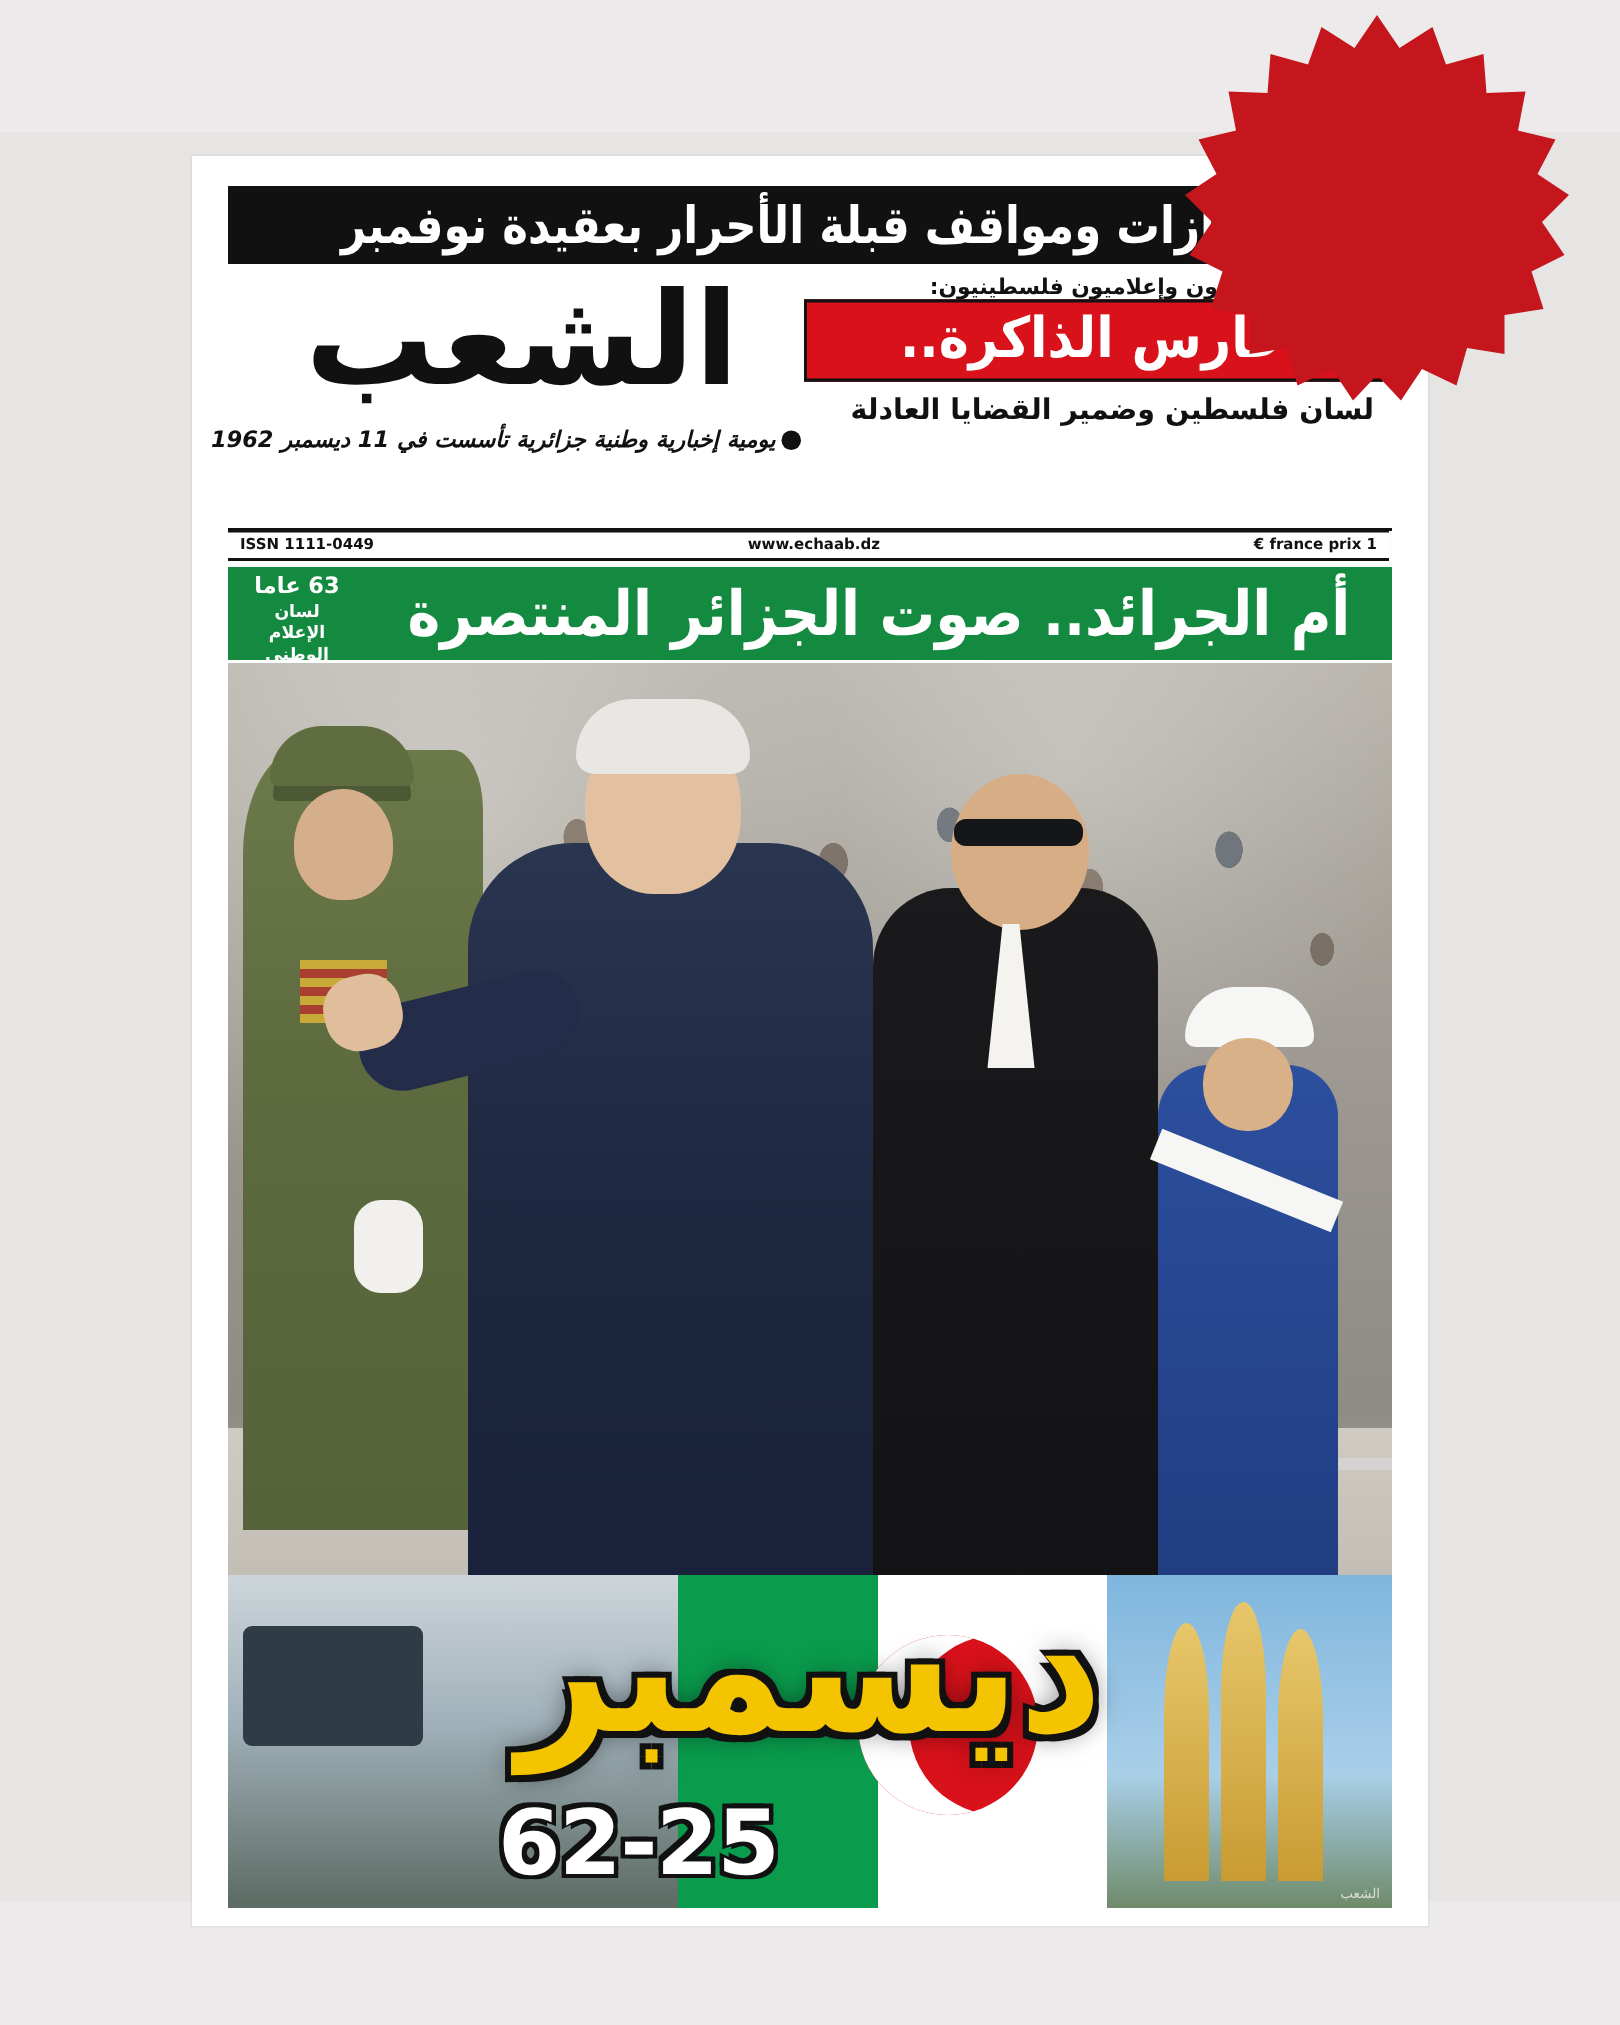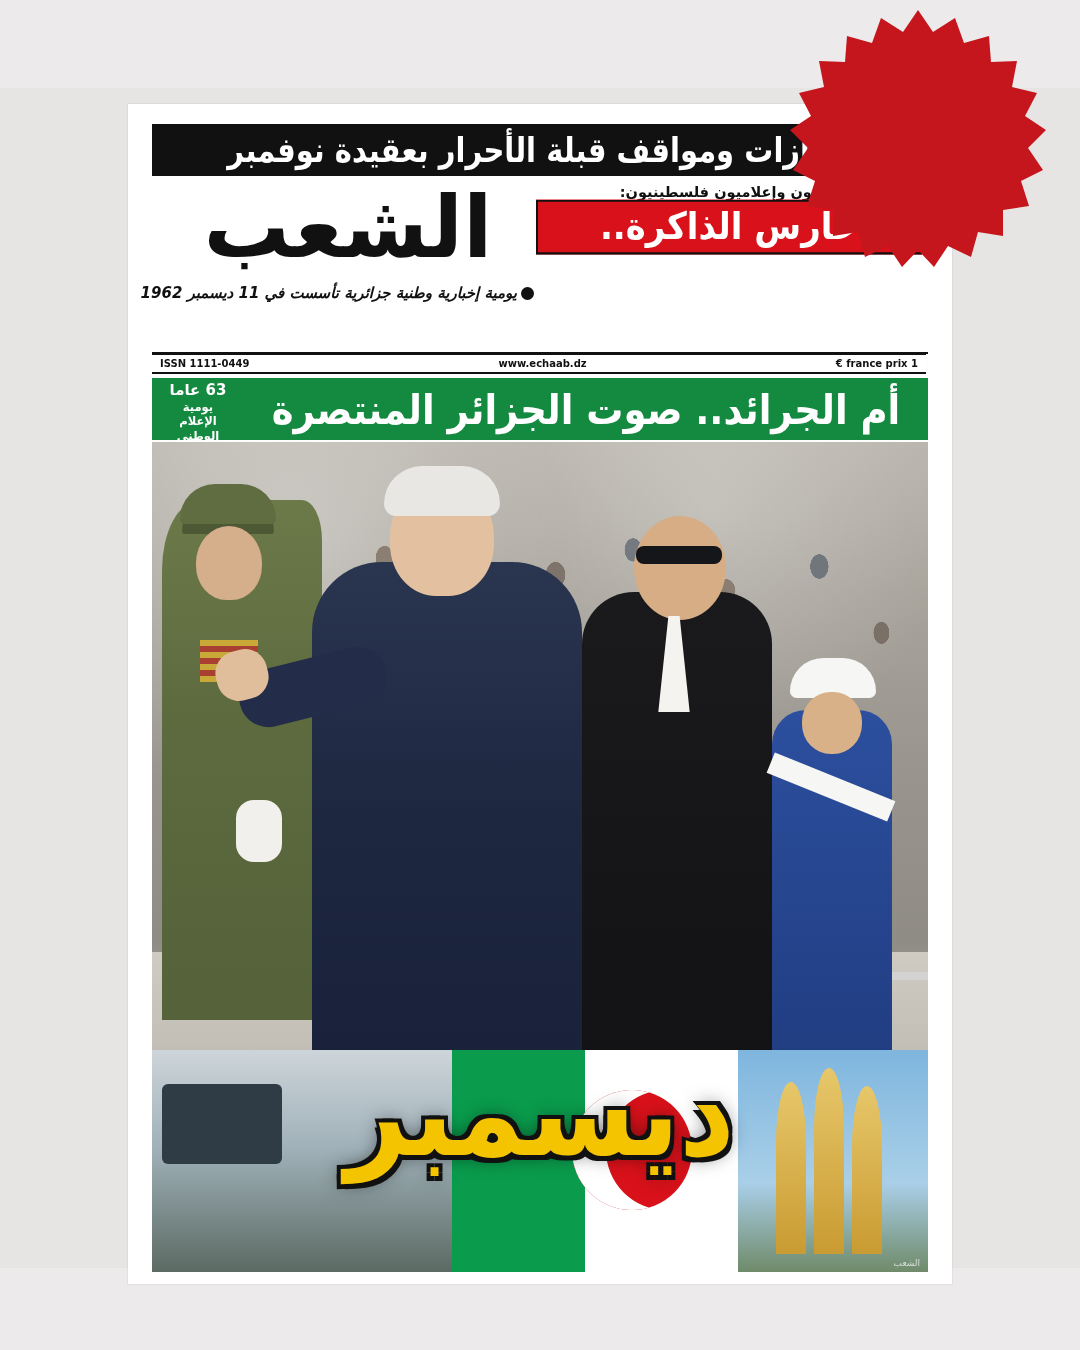--- a/index.html
+++ b/index.html
@@ -513,34 +513,35 @@
       <div class="logo-wrap">
         <div class="logo-ar">الشعب</div>
         <div class="logo-tag">
           <span class="globe"></span><span>يومية إخبارية وطنية جزائرية تأسست في 11 ديسمبر 1962</span>
         </div>
       </div>
 
       <div class="mast-left">
         <div class="kicker">فاعلون ومثقفون وإعلاميون فلسطينيون:</div>
         <div class="redbox">حارس الذاكرة..</div>
+        <div class="subline">لسان فلسطين وضمير القضايا العادلة</div>
       </div>
     </div>
 
     <div class="infobar">
       <span class="seg">france prix 1 €</span>
       <span class="seg url">www.echaab.dz</span>
       <span class="seg">ISSN 1111-0449</span>
     </div>
 
     <div class="green-band">
       <div class="green-head">أم الجرائد.. صوت الجزائر المنتصرة</div>
       <div class="green-side">
         <div class="big">63 عاما</div>
-        <div>يومية</div>
+        <div>لسان</div>
         <div>الإعلام</div>
         <div>الوطني</div>
         <div>المسؤول</div>
       </div>
     </div>
 
     <div class="photo">
       <div class="crowd"></div>
       <div class="ground"></div>
       <div class="crowd-banner">
@@ -576,20 +577,21 @@
       <div class="dec-left-photo"></div>
       <div class="dec-flag">
         <div class="dec-crescent"></div>
       </div>
       <div class="dec-monument">
         <div class="m1"></div>
         <div class="m2"></div>
         <div class="m3"></div>
       </div>
       <div class="dec-word">ديسمبر</div>
+      <div class="dec-years">62-25</div>
       <div class="dec-credit">الشعب</div>
     </div>
 
   </div>
 </div>
 
 <div class="seal">
   <svg width="268" height="268" viewBox="0 0 268 268" aria-hidden="true">
     <polygon points="134,4 149,26 171,12 180,37 205,30 207,56 233,55 228,81 253,87 241,110 262,124 244,142 259,164 237,175 245,200 219,204 219,230 194,226 187,251 164,240 150,261 134,244 118,261 104,240 81,251 74,226 49,230 49,204 23,200 31,175 9,164 24,142 6,124 27,110 15,87 40,81 35,55 61,56 63,30 88,37 97,12 119,26" fill="#c4161c"></polygon>
   </svg>

